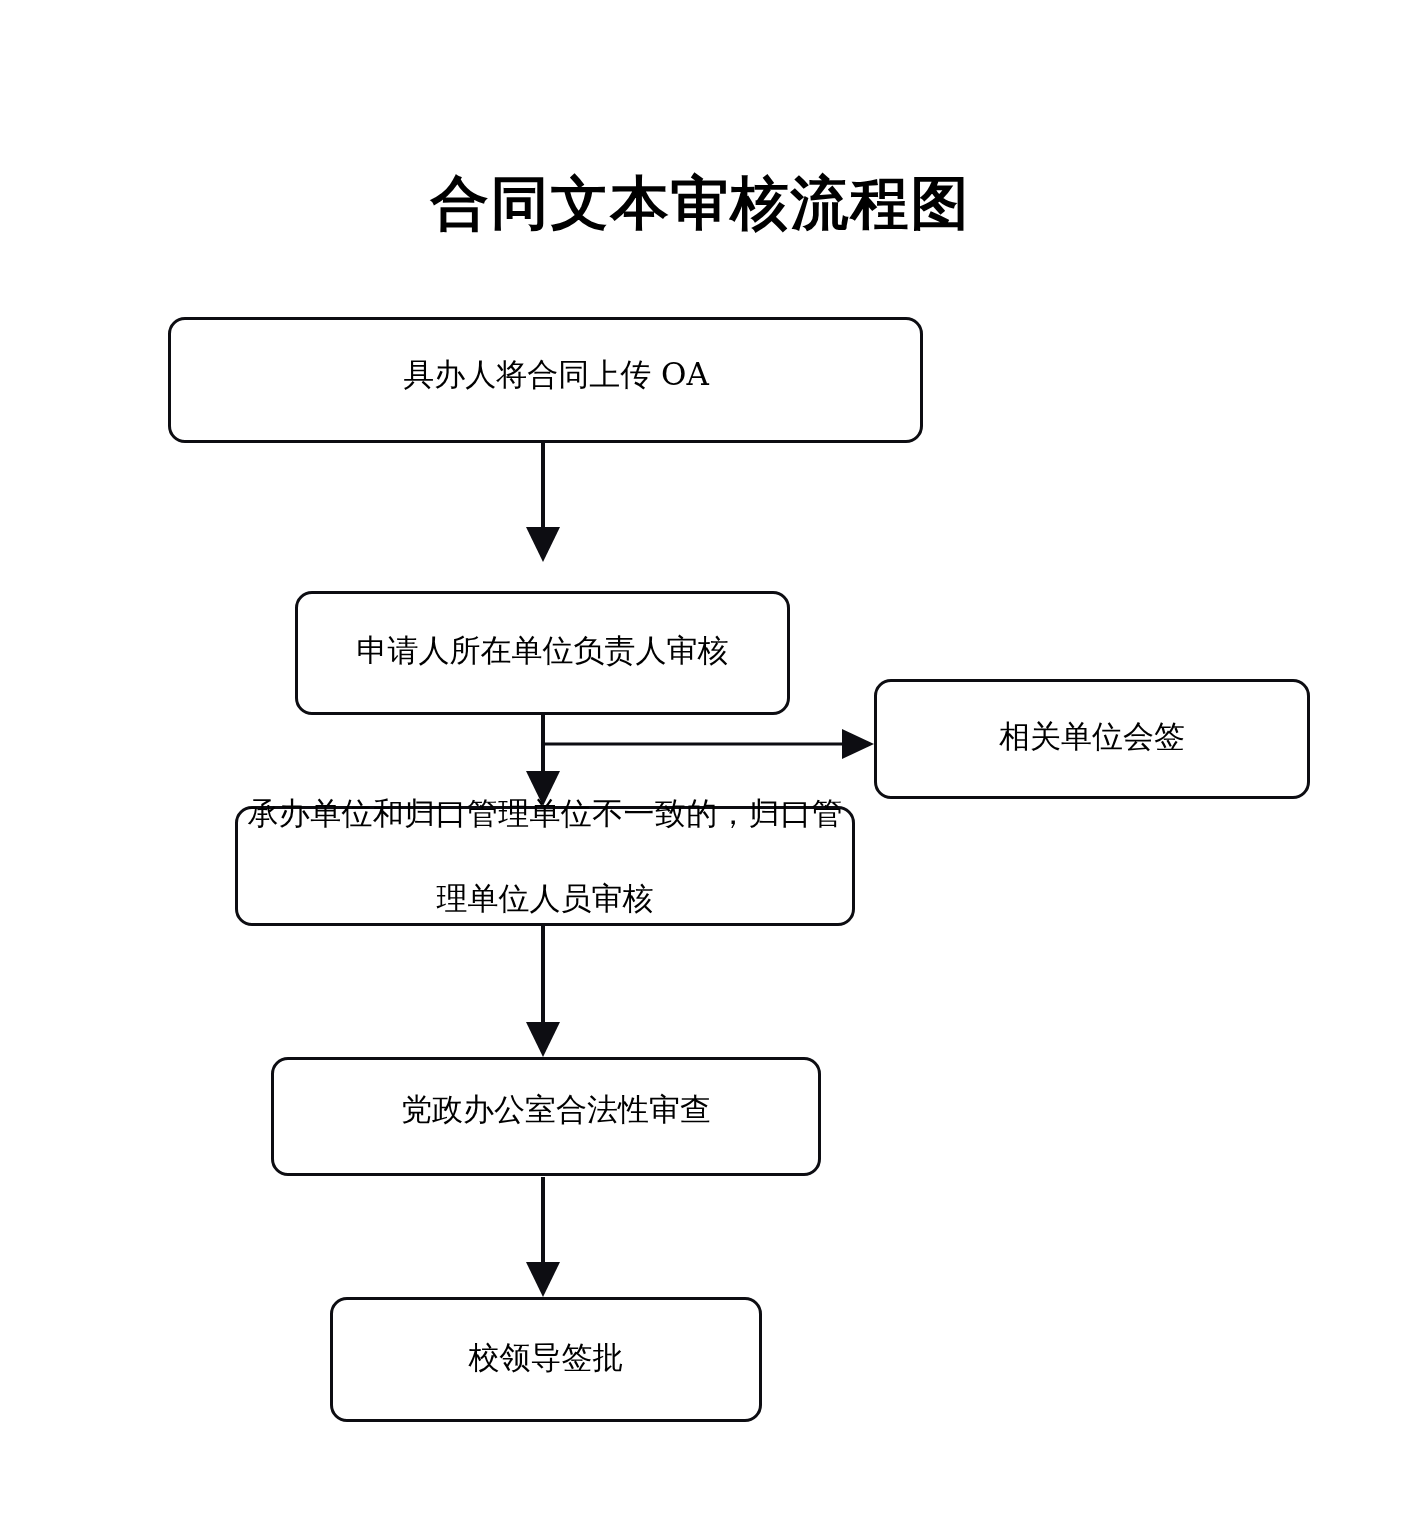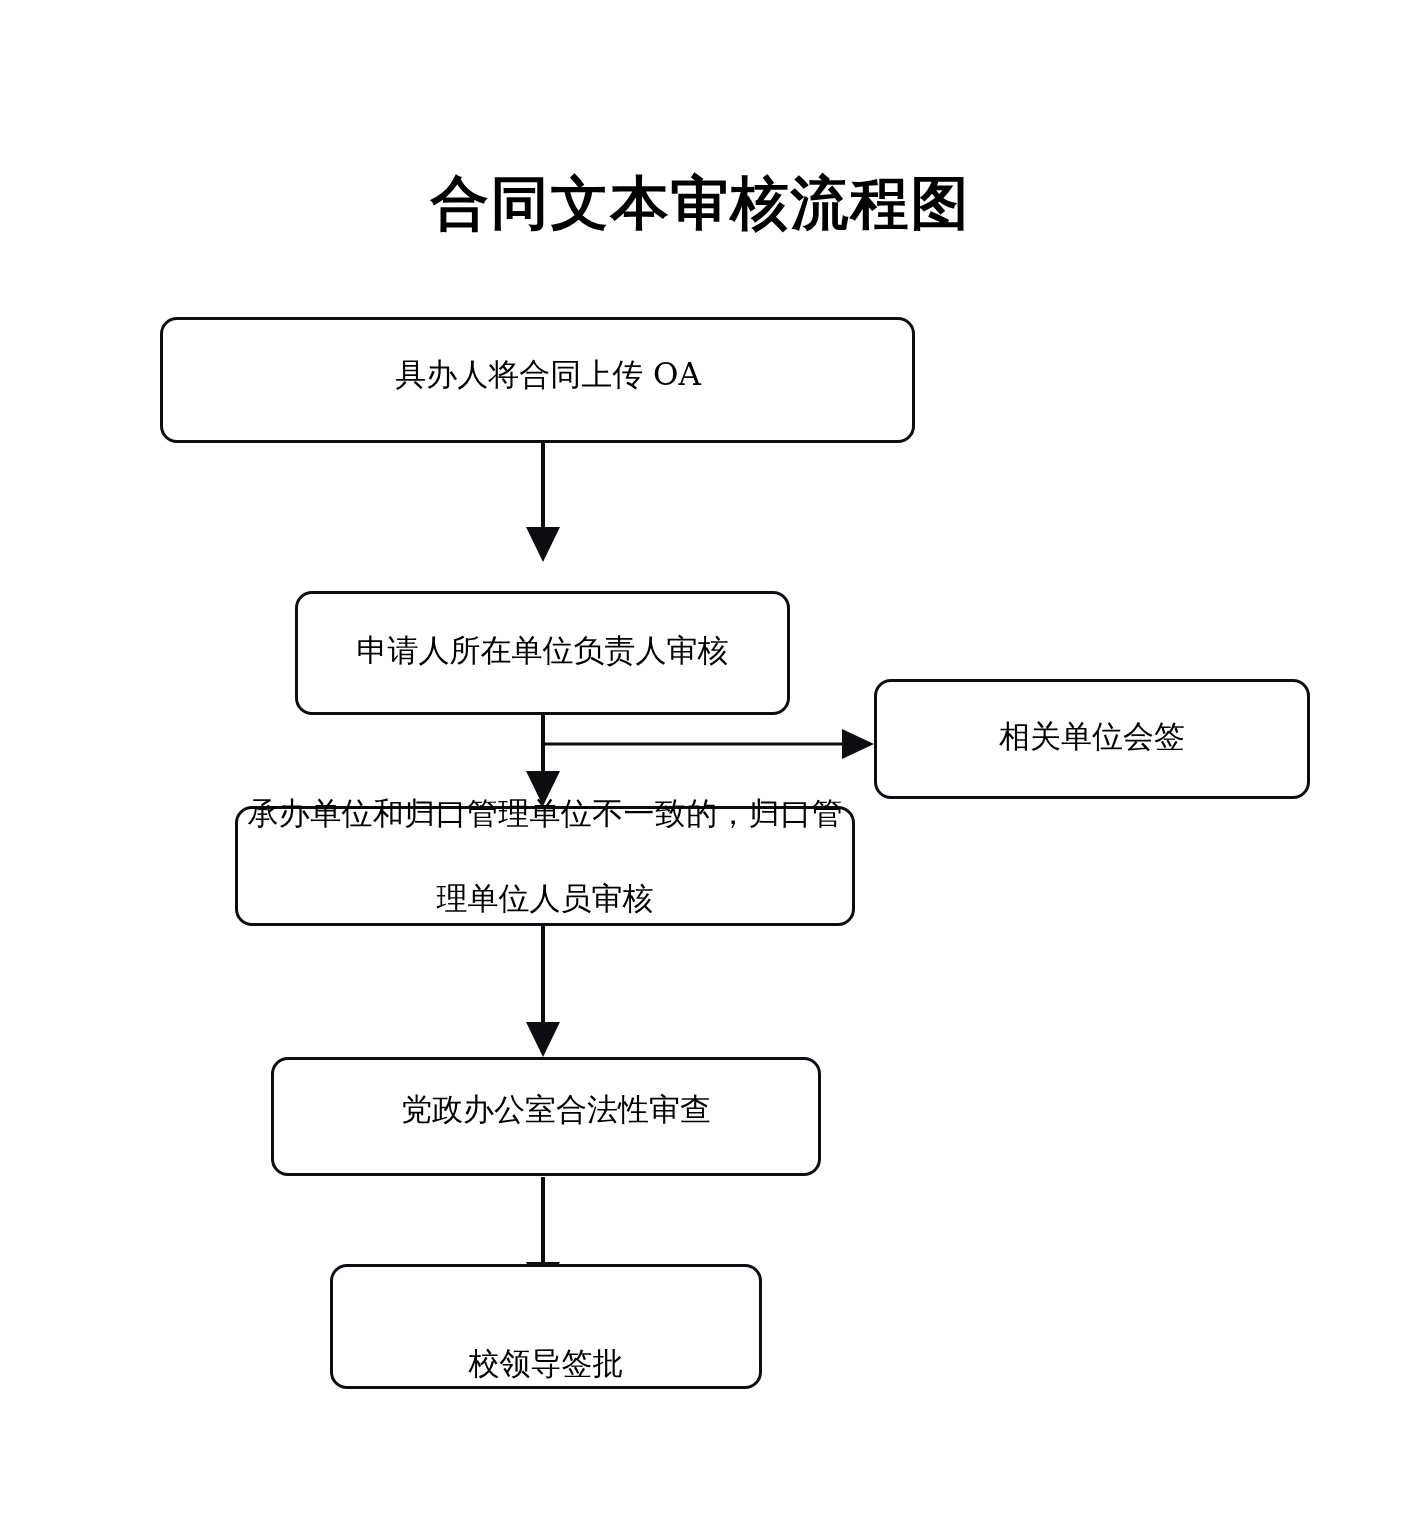--- a/index.html
+++ b/index.html
@@ -56,26 +56,26 @@
     color: #000000;
     padding: 0 10px;
     white-space: pre-line;
   }
   .node-text.two-line {
     padding: 0 6px;
     line-height: 1.38;
   }
 
   
-  #node-upload      { left: 160px; top: 317px;  width: 755px; height: 126px; padding-left: 21px; }
+  #node-upload      { left: 168px; top: 317px;  width: 755px; height: 126px; padding-left: 21px; }
   #node-unit-head   { left: 295px; top: 560px;  width: 495px; height: 124px; margin-top: 31px; }
   #node-cosign      { left: 874px; top: 679px;  width: 436px; height: 120px; }
   #node-mgmt-review { left: 235px; top: 806px;  width: 620px; height: 120px; }
   #node-legal       { left: 271px; top: 1057px; width: 550px; height: 119px; padding-left: 20px; }
-  #node-leader      { left: 330px; top: 1264px; width: 432px; height: 125px; align-items: flex-end; }
+  #node-leader      { left: 330px; top: 1297px; width: 432px; height: 125px; }
 
   
   #node-upload .node-text      { transform: translateY(-6px); }
   #node-unit-head .node-text   { transform: translateY(-3px); }
   #node-cosign .node-text      { transform: translateY(-3px); }
   #node-mgmt-review .node-text { transform: translateY(-10px); }
   #node-legal .node-text       { transform: translateY(-7px); }
   #node-leader .node-text      { transform: translateY(-2px); }
 
   

